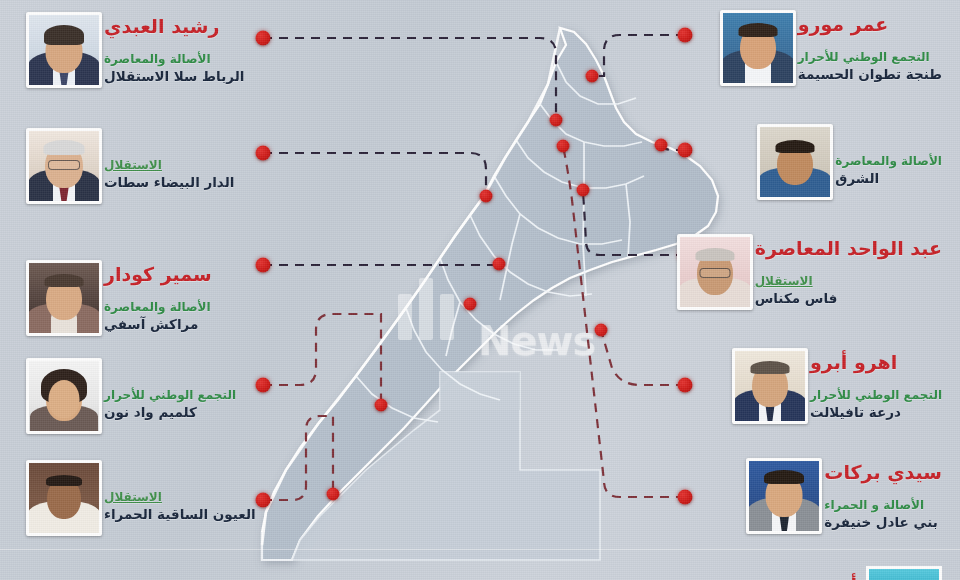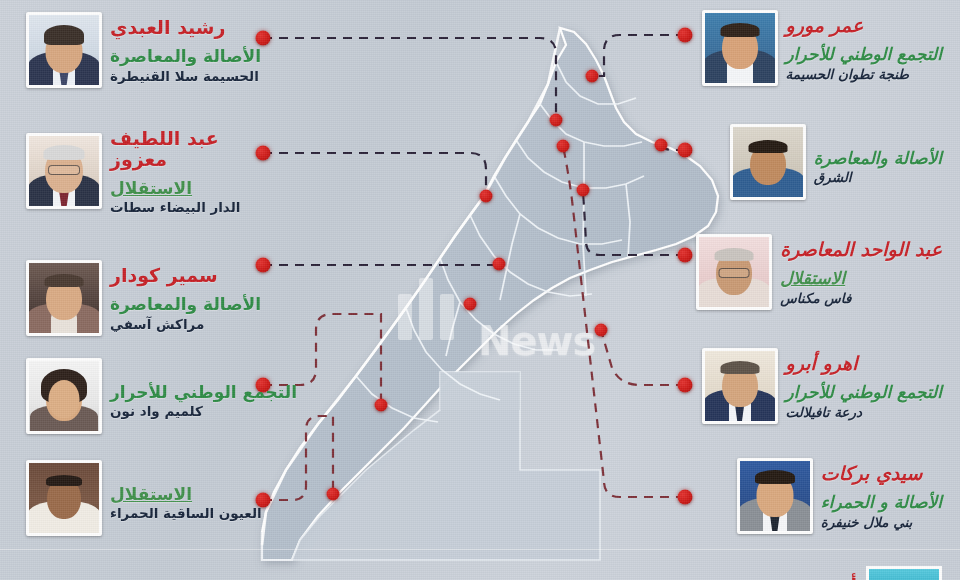--- a/index.html
+++ b/index.html
@@ -49,37 +49,37 @@
     position:absolute; z-index:9; width:15px; height:15px; border-radius:50%;
     background:radial-gradient(circle at 35% 32%,#e2322f 0%,#cc1a17 55%,#a81210 100%);
     box-shadow:0 0 4px rgba(160,20,18,.55), 0 1px 2px rgba(0,0,0,.28);
     transform:translate(-50%,-50%);
   }
   .node-dot.sm{ width:13px; height:13px; }
 
   
   .card{
     position:absolute; z-index:20;
-    display:flex; align-items:center; gap:8px;
+    display:flex; align-items:center; gap:2px;
     direction:rtl;
   }
   .card.left{ left:26px; flex-direction:row-reverse; }
-  .card.right{ right:18px; flex-direction:row;font-style:italic; }
+  .card.right{ right:18px; flex-direction:row; }
   .card.left .txt{ text-align:left; align-items:flex-end; }
   .card.right .txt{ text-align:right; align-items:flex-end; }
 
   .txt{ display:flex; flex-direction:column; line-height:1.08; }
   .p-name{
     color:#c62026; font-weight:bold; font-size:19px;
     letter-spacing:0px; white-space:pre-line;
     text-shadow:0 1px 0 rgba(255,255,255,.35);
   }
   .p-party{
-    color:#2e8b45; font-weight:bold; font-size:17px;
-    margin-top:10px; text-shadow:0 1px 0 rgba(255,255,255,.3);
+    color:#2e8b45; font-weight:bold; font-size:12px;
+    margin-top:16px; text-shadow:0 1px 0 rgba(255,255,255,.3);
   }
   .p-party.ist{ color:#3f8f4a; text-decoration:underline; text-underline-offset:1px; }
   .p-region{
     color:#17243a; font-weight:bold; font-size:13.5px;
     margin-top:3px; text-shadow:0 1px 0 rgba(255,255,255,.3);
   }
   .photo{
     width:76px; height:76px; flex:0 0 76px;
     border:3px solid #fdfdfd; border-radius:2px;
     box-shadow:0 1px 3px rgba(0,0,0,.3);
@@ -243,39 +243,37 @@
         <div class="pf-body" style="width:72px;height:34px;background:#2c3550"></div>
         <div class="pf-shirt" style="width:22px;height:30px;background:#eef2f7"></div>
         <div class="pf-tie" style="width:11px;height:26px;background:#3b4566"></div>
         <div class="pf-head" style="top:14px;width:37px;height:44px;background:#d7a780"></div>
         <div class="pf-hair" style="top:10px;width:40px;height:20px;background:#3a2f28"></div>
       </div>
     </div>
     <div class="txt">
       <span class="p-name">رشيد العبدي</span>
       <span class="p-party">الأصالة والمعاصرة</span>
-      <span class="p-region">الحسيمة سلا القنيطرة</span>
+      <span class="p-region">الرباط سلا الاستقلال</span>
     </div>
   </div>
 
   <div class="card left" style="top:128px">
     <div class="photo">
       <div class="face">
         <div class="pf-bg" style="background:linear-gradient(180deg,#f0e7df 0%,#ded2c6 60%,#c0b4a8 100%)"></div>
         <div class="pf-body" style="width:72px;height:32px;background:#2a3246"></div>
         <div class="pf-shirt" style="width:22px;height:28px;background:#f2f4f7"></div>
         <div class="pf-tie" style="width:11px;height:25px;background:#7d2430"></div>
         <div class="pf-head" style="top:12px;width:38px;height:45px;background:#dbb18f"></div>
         <div class="pf-hair" style="top:9px;width:41px;height:15px;background:#d8d8d8"></div>
         <div class="pf-glass" style="top:29px;width:32px;height:10px"></div>
       </div>
     </div>
     <div class="txt">
-      <span class="p-name">عبد اللطيف
-معزوز</span>
       <span class="p-party ist">الاستقلال</span>
       <span class="p-region">الدار البيضاء سطات</span>
     </div>
   </div>
 
   <div class="card left" style="top:260px">
     <div class="photo">
       <div class="face">
         <div class="pf-bg" style="background:linear-gradient(180deg,#6d5a52 0%,#4f3f3a 60%,#3a2d2a 100%)"></div>
         <div class="pf-body" style="width:74px;height:30px;background:#8a6a60"></div>
@@ -386,21 +384,21 @@
         <div class="pf-head" style="top:13px;width:36px;height:43px;background:#d4a57d"></div>
         <div class="pf-hair" style="top:10px;width:39px;height:13px;background:#5d5248"></div>
       </div>
     </div>
   </div>
 
   <div class="card right" style="top:458px">
     <div class="txt">
       <span class="p-name">سيدي بركات</span>
       <span class="p-party">الأصالة و الحمراء</span>
-      <span class="p-region">بني ملال خنيفرة</span>
+      <span class="p-region">بني عادل خنيفرة</span>
     </div>
     <div class="photo">
       <div class="face">
         <div class="pf-bg" style="background:linear-gradient(180deg,#2f5aa0 0%,#2a4f8e 55%,#1f3d70 100%)"></div>
         <div class="pf-body" style="width:74px;height:34px;background:#8a8f96"></div>
         <div class="pf-shirt" style="width:24px;height:30px;background:#f5f6f8"></div>
         <div class="pf-tie" style="width:11px;height:27px;background:#1d2430"></div>
         <div class="pf-head" style="top:12px;width:37px;height:44px;background:#d9a87e"></div>
         <div class="pf-hair" style="top:9px;width:40px;height:14px;background:#241a12"></div>
       </div>

